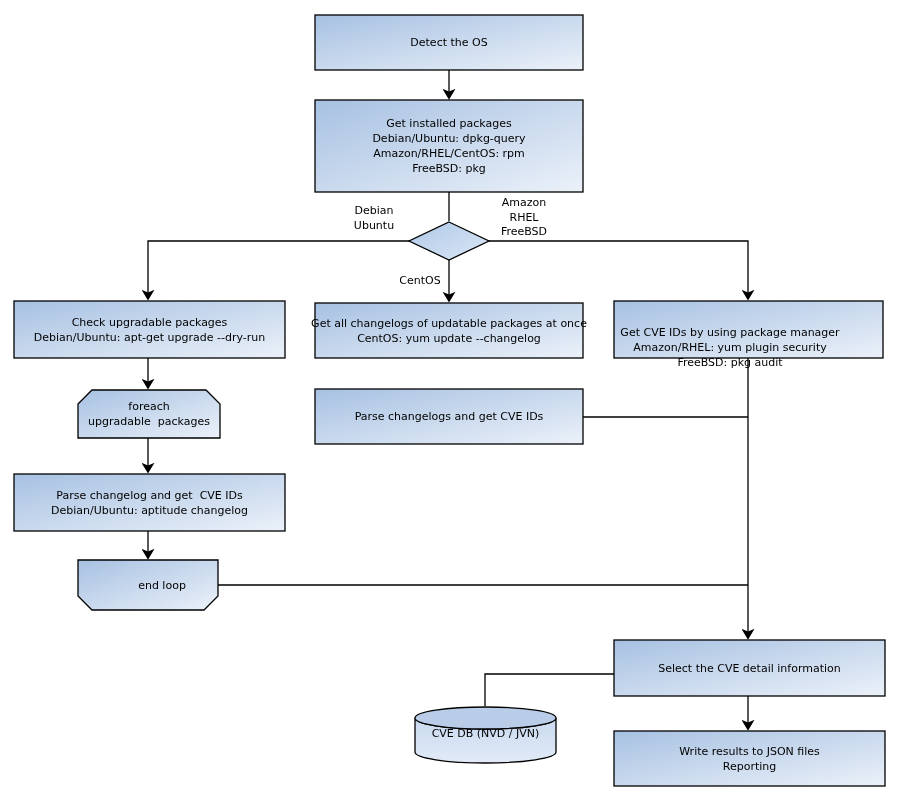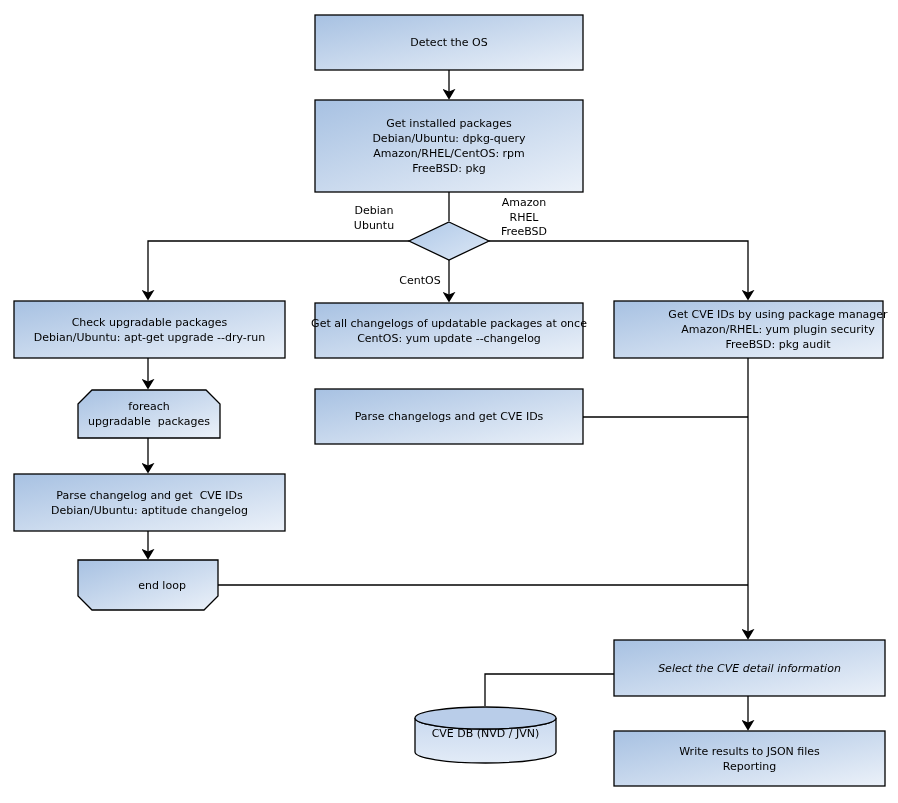--- a/index.html
+++ b/index.html
@@ -121,27 +121,27 @@
 
   <div class="lbl" style="left:313px;top:303px;width:272px;height:55px;">
     <span>Get all changelogs of updatable packages at once</span>
     <span>CentOS: yum update --changelog</span>
   </div>
 
   <div class="lbl" style="left:315px;top:389px;width:268px;height:55px;">
     <span>Parse changelogs and get CVE IDs</span>
   </div>
 
-  <div class="lbl" style="left:614px;top:301px;width:232px;height:57px;padding-left:48px;">
+  <div class="lbl" style="left:614px;top:319px;width:232px;height:57px;">
     <span>Get CVE IDs by using package manager</span>
     <span>Amazon/RHEL: yum plugin security</span>
     <span>FreeBSD: pkg audit</span>
   </div>
 
-  <div class="lbl" style="left:614px;top:640px;width:271px;height:56px;font-style:italic;">
+  <div class="lbl" style="left:614px;top:640px;width:271px;height:56px;">
     <span>Select the CVE detail information</span>
   </div>
 
   <div class="lbl" style="left:415px;top:716px;width:141px;height:34px;">
     <span>CVE DB (NVD / JVN)</span>
   </div>
 
   <div class="lbl" style="left:614px;top:731px;width:271px;height:55px;">
     <span>Write results to JSON files</span>
     <span>Reporting</span>

